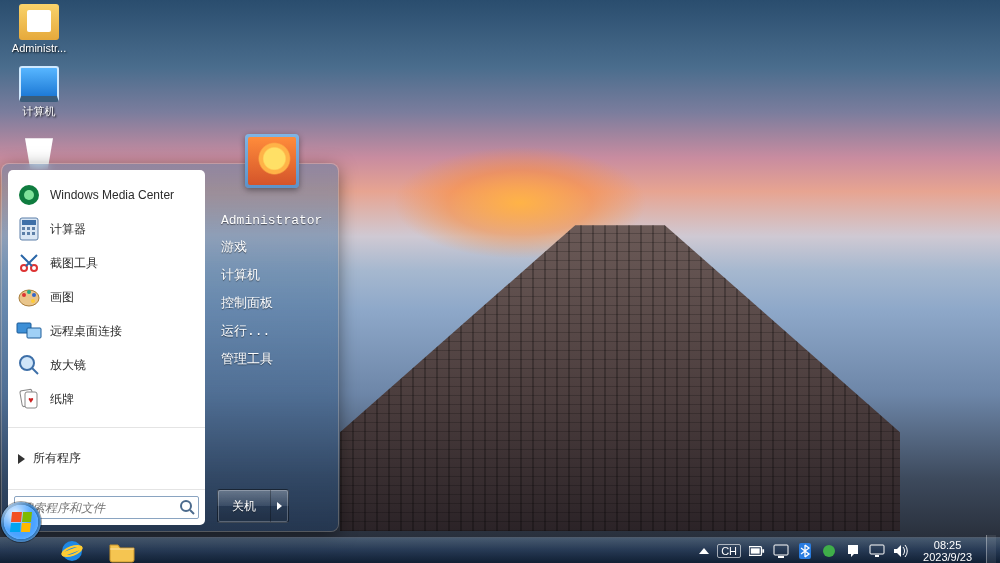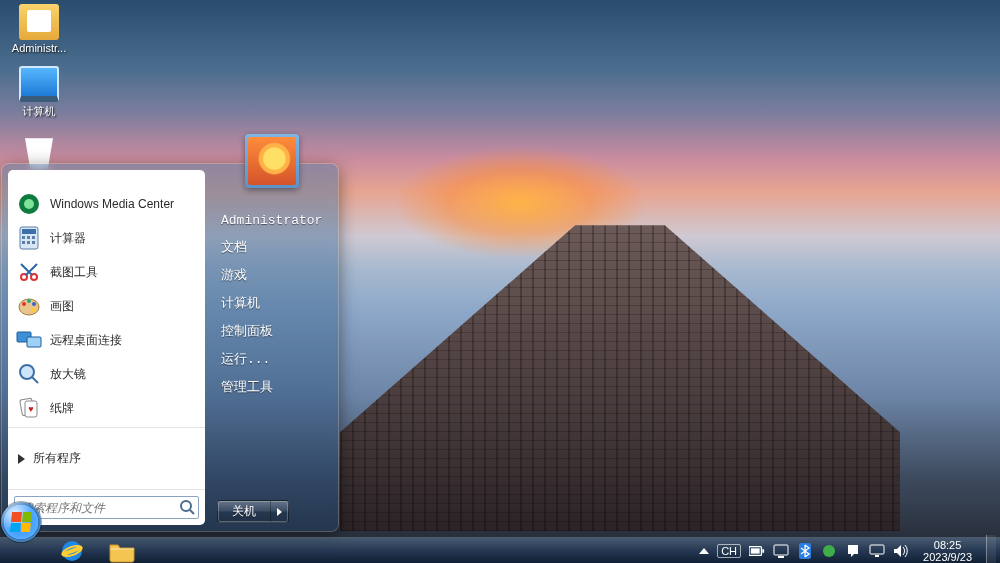--- a/index.html
+++ b/index.html
@@ -41,21 +41,21 @@
   background: linear-gradient(rgba(70,120,165,0.45), rgba(30,60,100,0.45));
   box-shadow: 0 0 0 1px rgba(255,255,255,.25), 0 4px 18px rgba(0,0,0,.5);
   backdrop-filter: blur(4px);
 }
 .sm-left {
   flex: 0 0 197px; margin: 6px 0 6px 6px; border-radius: 5px;
   background: #fff; display: flex; flex-direction: column;
 }
 .sm-right { flex: 1; padding: 44px 4px 6px 4px; display: flex; flex-direction: column; position: relative; }
 
-.sm-prog-list { flex: 1; overflow: hidden; padding-top: 17px; }
+.sm-prog-list { flex: 1; overflow: hidden; padding-top: 8px; }
 .prog-item { display:flex; align-items:center; gap:8px; padding: 4px 8px; font-size: 12px; color:#2b2b2b; cursor:pointer; }
 .prog-item .pic { width:26px; height:26px; display:flex; align-items:center; justify-content:center; font-size:18px; }
 
 .allprog { border-top: 1px solid #e4e4e4; padding: 22px 10px; display:flex; align-items:center; gap:8px; font-size:12px; color:#2b2b2b; cursor:pointer; }
 .allprog .tri { width:0; height:0; border-top:5px solid transparent; border-bottom:5px solid transparent; border-left:7px solid #333; }
 
 .searchwrap { border-top:1px solid #e4e4e4; padding:6px; }
 .searchbox { position:relative; }
 .searchbox input {
   width:100%; height:23px; padding: 2px 24px 2px 6px;
@@ -70,21 +70,21 @@
   background: linear-gradient(#7fb4e4,#5c92c8); padding:3px;
   box-shadow: 0 2px 6px rgba(0,0,0,.4);
 }
 .avatar > div { width:100%; height:100%; border-radius:2px;
   background: radial-gradient(circle at 55% 45%, #ffe066 0 28%, #ffb347 32% 40%, transparent 44%), linear-gradient(#ff8c3b,#d4542a); }
 
 .rlink { padding: 5px 12px; font-size:13px; color:#fff; text-shadow:0 1px 1px rgba(0,0,0,.5); cursor:pointer; border-radius:3px;font-family:Liberation Mono, monospace; }
 
 .shutdown {
   margin-top:auto; align-self:flex-start; margin-left:8px; margin-bottom:2px;
-  display:flex; align-items:stretch; height:23px;
+  display:flex; align-items:stretch; height:34px;
   border:1px solid rgba(0,0,0,.35); border-radius:3px;
   background: linear-gradient(rgba(255,255,255,.28), rgba(255,255,255,.08) 49%, rgba(0,0,0,.08) 51%, rgba(0,0,0,.15));
   box-shadow: inset 0 0 0 1px rgba(255,255,255,.25);
 }
 .shutdown .lbl { padding: 0 14px; font-size:12px; color:#fff; display:flex; align-items:center; text-shadow:0 1px 1px rgba(0,0,0,.5); cursor:pointer; }
 .shutdown .more { width:18px; border-left:1px solid rgba(0,0,0,.3); display:flex; align-items:center; justify-content:center; cursor:pointer; }
 .shutdown .more .tri { width:0;height:0;border-top:4px solid transparent;border-bottom:4px solid transparent;border-left:5px solid #fff; }
 
 
 .orb {
@@ -245,21 +245,20 @@
           </span>
         </div>
       </div>
     </div>
 
     <div class="sm-right">
       <div class="avatar">
           <div></div>
         </div>
       <div class="rlink">Administrator</div>
-      <div class="rlink">文档</div>
       <div class="rlink">游戏</div>
       <div class="rlink">计算机</div>
       <div class="rlink">控制面板</div>
       <div class="rlink">运行...</div>
       <div class="rlink">管理工具</div>
 
       <div class="shutdown">
         <div class="lbl">关机</div>
         <div class="more">
           <span class="tri"></span>

